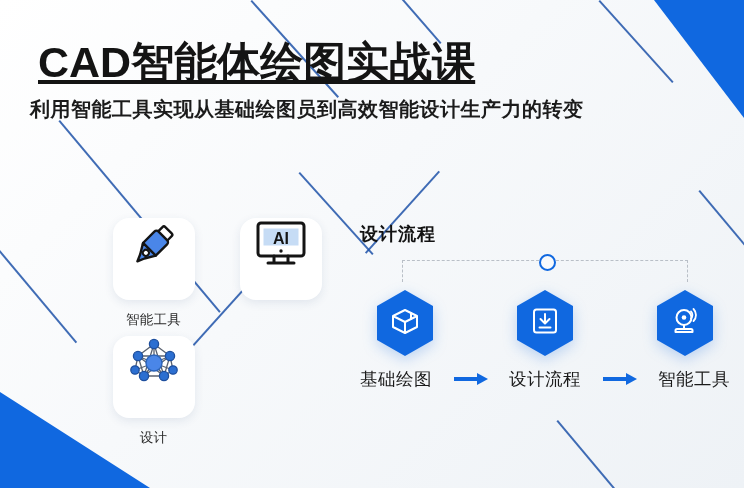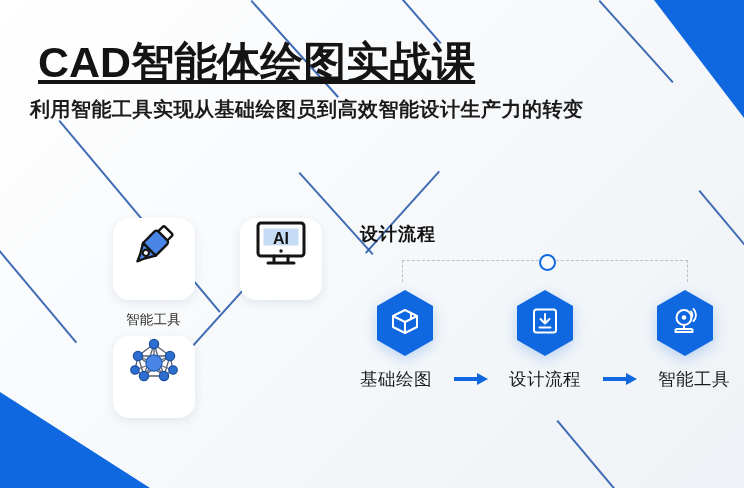--- a/index.html
+++ b/index.html
@@ -172,20 +172,21 @@
             <circle cx="27" cy="8" r="4.6" fill="#2c6fd1" stroke="#1e4f9e" stroke-width="1.3"></circle>
             <circle cx="11" cy="20" r="4.6" fill="#2c6fd1" stroke="#1e4f9e" stroke-width="1.3"></circle>
             <circle cx="43" cy="20" r="4.6" fill="#2c6fd1" stroke="#1e4f9e" stroke-width="1.3"></circle>
             <circle cx="17" cy="40" r="4.6" fill="#2c6fd1" stroke="#1e4f9e" stroke-width="1.3"></circle>
             <circle cx="37" cy="40" r="4.6" fill="#2c6fd1" stroke="#1e4f9e" stroke-width="1.3"></circle>
             <circle cx="8" cy="34" r="4.2" fill="#2c6fd1" stroke="#1e4f9e" stroke-width="1.3"></circle>
             <circle cx="46" cy="34" r="4.2" fill="#2c6fd1" stroke="#1e4f9e" stroke-width="1.3"></circle>
           </svg>
         </span>
       </div>
+      <div class="card-label">设计</div>
     </div>
 
   </div>
 
   <div class="flow">
 
     <div class="flow-title">设计流程</div>
 
     <div class="bracket">
       <div class="bline"></div>

